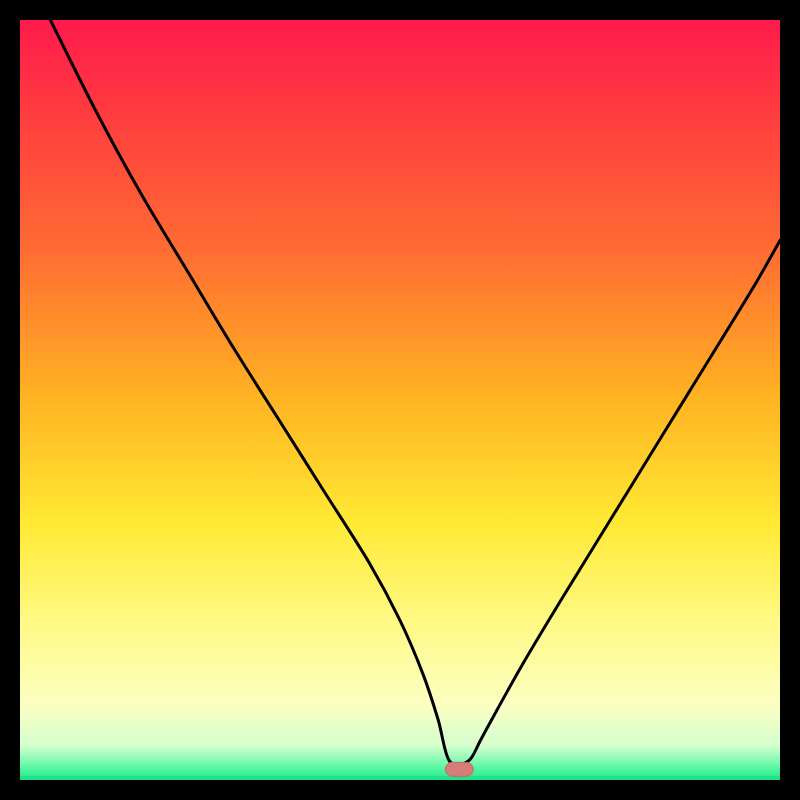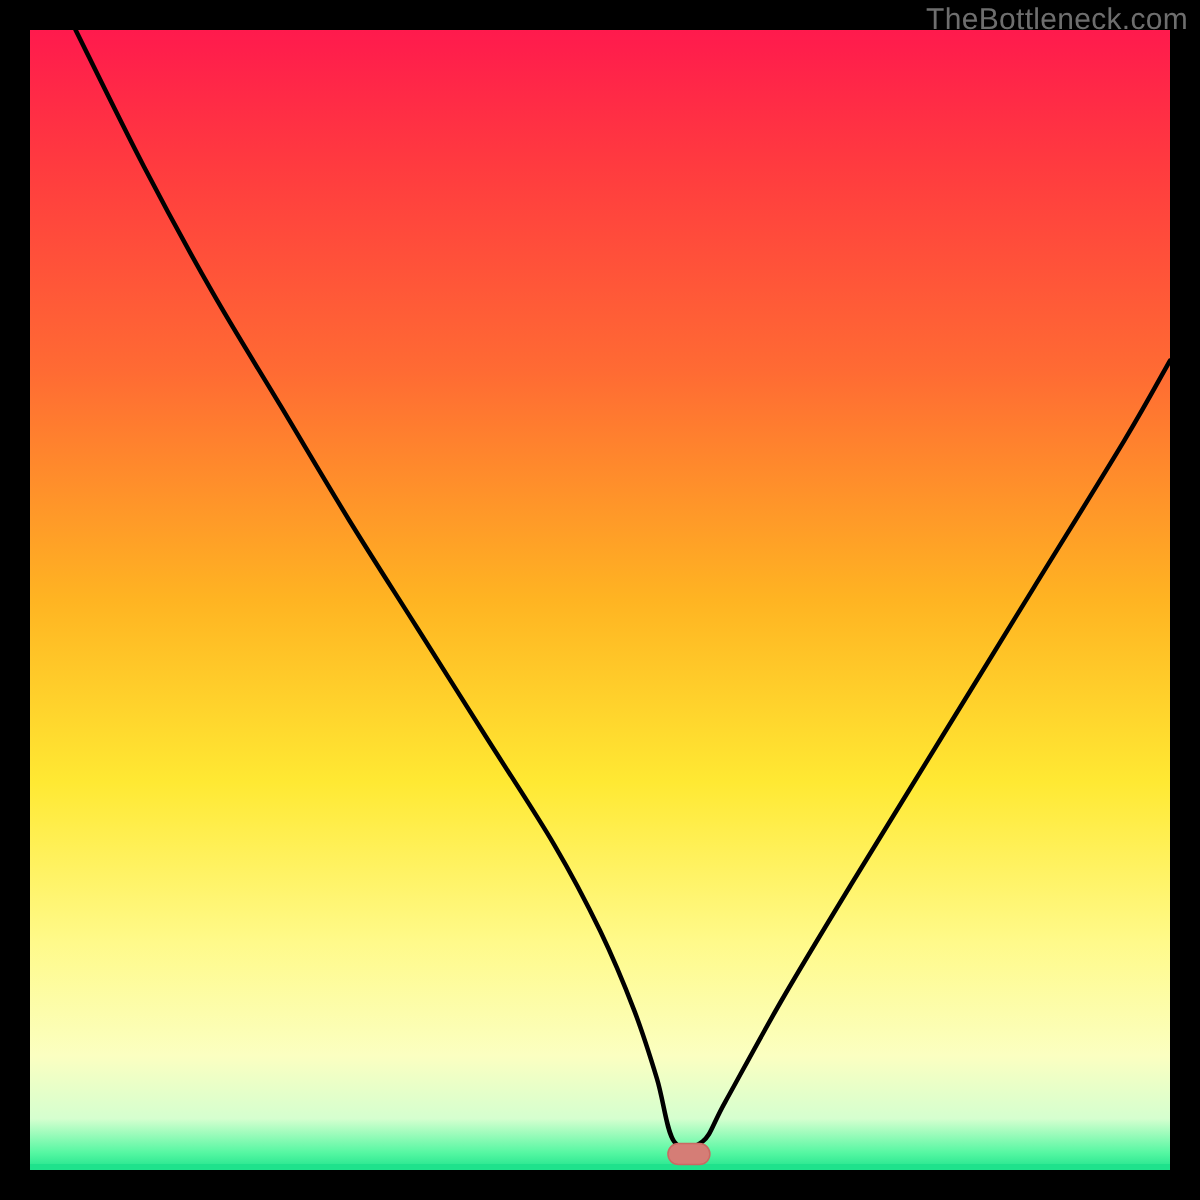--- a/index.html
+++ b/index.html
@@ -56,14 +56,13 @@
             <stop offset="98.5%" stop-color="#55f7a2"></stop>
             <stop offset="100%" stop-color="#1fe28c"></stop>
           </linearGradient>
       </defs>
       <rect id="bg-rect" x="0" y="0" width="760" height="760" fill="url(#bg-grad)"></rect>
       <line id="green-base" x1="0" y1="758" x2="760" y2="758" stroke-width="4" stroke="#1fe28c"></line>
       <path id="curve-path" fill="none" stroke-width="3" stroke-linejoin="round" stroke-linecap="round" d="M 30.400000000000002 0 C 38 15.200000000000008, 60.8 62.06666666666672, 76 91.20000000000005 C 91.2 120.33333333333337, 106.4 148.19999999999996, 121.60000000000001 174.79999999999995 C 136.8 201.39999999999995, 152 225.4666666666666, 167.2 250.79999999999995 C 182.39999999999998 276.1333333333333, 197.6 302.1, 212.8 326.8 C 228.00000000000003 351.5, 243.20000000000005 374.93333333333334, 258.40000000000003 399 C 273.6 423.06666666666666, 288.8 447.1333333333333, 304 471.2 C 319.2 495.26666666666665, 336.93333333333334 521.8666666666667, 349.6 543.4 C 362.2666666666667 564.9333333333333, 371.1333333333333 582.0333333333333, 380 600.4 C 388.8666666666667 618.7666666666667, 396.4666666666667 637.1333333333333, 402.8 653.6 C 409.1333333333333 670.0666666666667, 413.5666666666667 684.6333333333334, 418.00000000000006 699.2 C 422.4333333333334 713.7666666666667, 424.3333333333333 734.0333333333333, 429.4 741 C 434.46666666666664 747.9666666666667, 442.7 745.4333333333334, 448.4 741 C 454.09999999999997 736.5666666666666, 454.7333333333333 730.2333333333333, 463.59999999999997 714.4 C 472.46666666666664 698.5666666666666, 487.6666666666667 670.0666666666666, 501.6 646 C 515.5333333333333 621.9333333333334, 529.4666666666666 599.1333333333333, 547.1999999999999 570 C 564.9333333333333 540.8666666666667, 587.7333333333333 504.1333333333333, 608 471.2 C 628.2666666666667 438.26666666666665, 648.5333333333333 405.3333333333333, 668.8 372.4 C 689.0666666666666 339.46666666666664, 714.4 298.9333333333333, 729.6 273.59999999999997 C 744.8000000000001 248.26666666666662, 754.9333333333334 229.26666666666665, 760 220.39999999999998" stroke="#000000"></path>
       <rect id="marker" rx="7" ry="7" width="28" height="14" x="425.28" y="742.36" fill="#d57d76" stroke="#c96a63" stroke-width="1"></rect>
     </svg>
   </div>
-  <div class="attribution">TheBottleneck.com</div>
 </div>
 
 </body></html>

